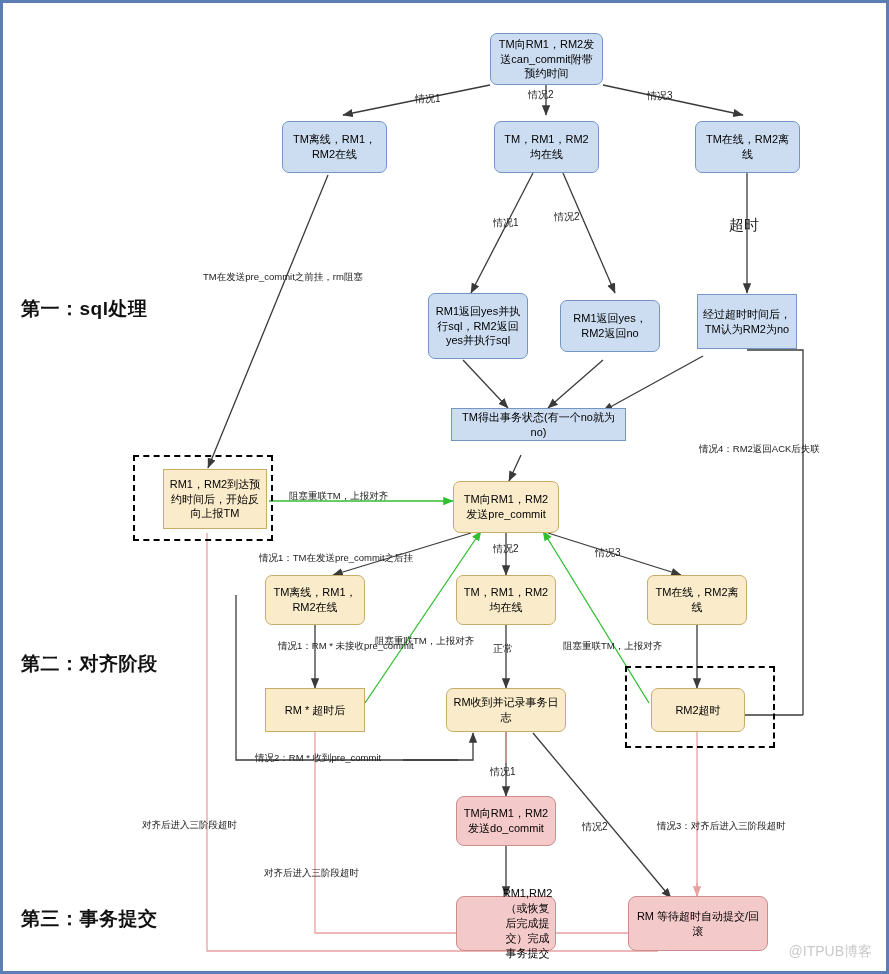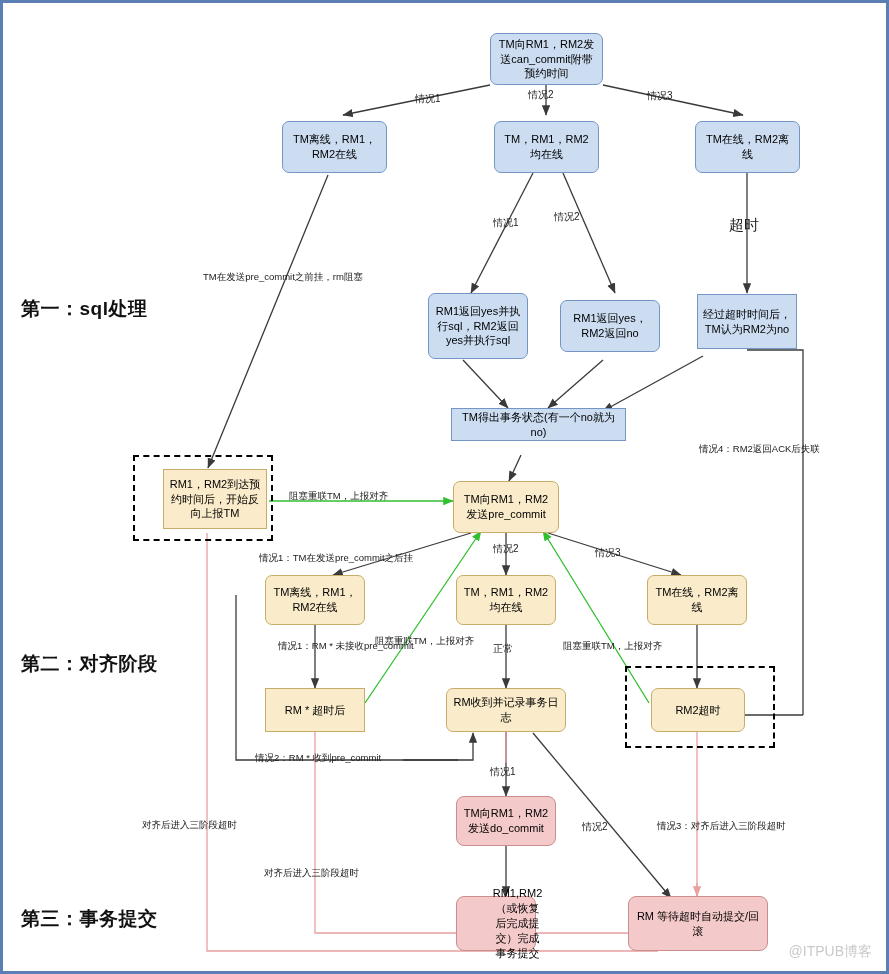--- a/index.html
+++ b/index.html
@@ -194,21 +194,21 @@
 
   <div class="node yellow" style="left:262px; top:572px; width:100px; height:50px;">TM离线，RM1，RM2在线</div>
   <div class="node yellow" style="left:453px; top:572px; width:100px; height:50px;">TM，RM1，RM2均在线</div>
   <div class="node yellow" style="left:644px; top:572px; width:100px; height:50px;">TM在线，RM2离线</div>
 
   <div class="node yellow" style="left:443px; top:685px; width:120px; height:44px;">RM收到并记录事务日志</div>
   <div class="node yellow sq" style="left:262px; top:685px; width:100px; height:44px;">RM * 超时后</div>
   <div class="node yellow" style="left:648px; top:685px; width:94px; height:44px;">RM2超时</div>
 
   <div class="node red" style="left:453px; top:793px; width:100px; height:50px;">TM向RM1，RM2发送do_commit</div>
-  <div class="node red" style="left:453px; top:893px; width:80px; height:55px;padding-left:48px;">RM1,RM2（或恢复后完成提交）完成事务提交</div>
+  <div class="node red" style="left:453px; top:893px; width:100px; height:55px;padding-left:48px;">RM1,RM2（或恢复后完成提交）完成事务提交</div>
   <div class="node red" style="left:625px; top:893px; width:140px; height:55px;">RM 等待超时自动提交/回滚</div>
 
   <div class="edge-label" style="left:412px; top:89px;">情况1</div>
   <div class="edge-label" style="left:525px; top:85px;">情况2</div>
   <div class="edge-label" style="left:644px; top:86px;">情况3</div>
 
   <div class="edge-label" style="left:490px; top:213px;">情况1</div>
   <div class="edge-label" style="left:551px; top:207px;">情况2</div>
   <div class="edge-label" style="left:726px; top:213px; font-size:15px;">超时</div>
 

